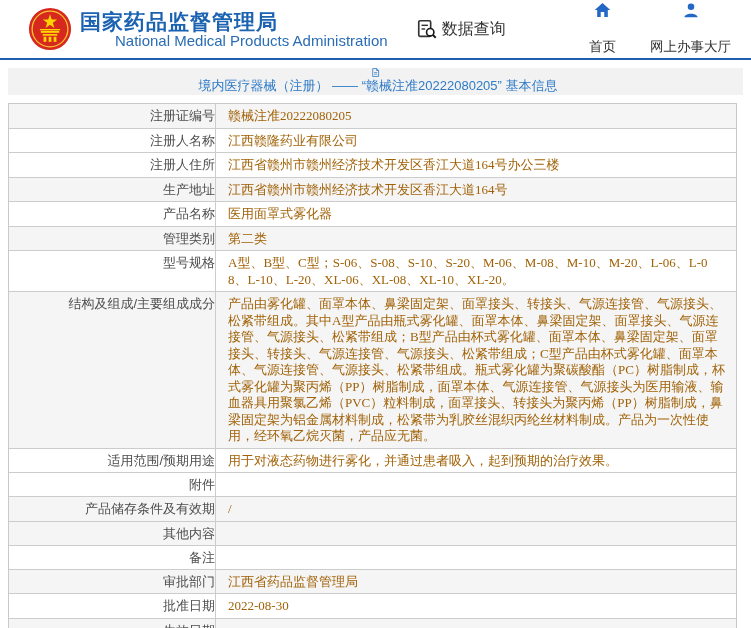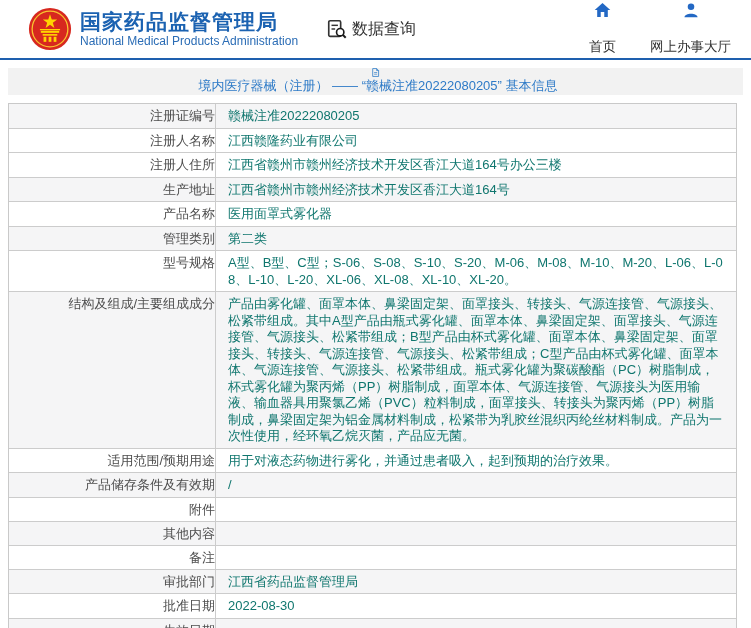--- a/index.html
+++ b/index.html
@@ -20,21 +20,21 @@
     position: relative;
   }
   .logo-group { display: flex; align-items: center; cursor: pointer; }
   .emblem { width: 44px; height: 44px; flex: 0 0 auto; }
   .logo-text { margin-left: 8px; }
   .logo-title {
     color: #1b62b1; font-size: 21px; font-weight: bold;
     letter-spacing: 1px; line-height: 24px;
   }
   .logo-sub {
-    color: #2a6cb5; font-size: 12px; line-height: 14px;
+    color: #2a6cb5; font-size: 15px; line-height: 14px; margin-left: 35px;
   }
   .data-query {
     display: flex; align-items: center;
     margin-left: 28px; cursor: pointer;
   }
   .data-query .dq-label {
     font-size: 16px; color: #333333; margin-left: 4px;
   }
   .header-nav {
     margin-left: auto;
@@ -78,23 +78,24 @@
     padding: 3px 0 3px 4px;
     font-size: 13px; color: #4d4d4d;
     border-right: 1px solid #cccccc;
     display: flex; justify-content: flex-end; align-items: flex-start;
     line-height: 16px;
     padding-top: 4px;
   }
   .cell-value {
     flex: 1;
     padding: 4px 10px 3px 12px;
-    font-size: 13px; color: #0f766e;
+    font-size: 13px; color: #a16207;
     line-height: 16.5px;
     word-break: break-all;
+    font-family: Liberation Serif, serif;
   }
 </style>
 </head>
 <body>
 
 <div class="header">
   <div class="logo-group">
     <svg class="emblem" viewBox="0 0 48 48">
       <circle cx="24" cy="24" r="23" fill="#d7281f"></circle>
       <circle cx="24" cy="24" r="19.5" fill="none" stroke="#f8c430" stroke-width="1.4"></circle>
@@ -198,32 +199,32 @@
         <span>结构及组成/主要组成成分</span>
       </div>
       <div class="cell-value"><span>产品由雾化罐、面罩本体、鼻梁固定架、面罩接头、转接头、气源连接管、气源接头、松紧带组成。其中A型产品由瓶式雾化罐、面罩本体、鼻梁固定架、面罩接头、气源连接管、气源接头、松紧带组成；B型产品由杯式雾化罐、面罩本体、鼻梁固定架、面罩接头、转接头、气源连接管、气源接头、松紧带组成；C型产品由杯式雾化罐、面罩本体、气源连接管、气源接头、松紧带组成。瓶式雾化罐为聚碳酸酯（PC）树脂制成，杯式雾化罐为聚丙烯（PP）树脂制成，面罩本体、气源连接管、气源接头为医用输液、输血器具用聚氯乙烯（PVC）粒料制成，面罩接头、转接头为聚丙烯（PP）树脂制成，鼻梁固定架为铝金属材料制成，松紧带为乳胶丝混织丙纶丝材料制成。产品为一次性使用，经环氧乙烷灭菌，产品应无菌。</span></div>
     </div>
     <div class="info-row">
       <div class="cell-label">
         <span>适用范围/预期用途</span>
       </div>
       <div class="cell-value"><span>用于对液态药物进行雾化，并通过患者吸入，起到预期的治疗效果。</span></div>
     </div>
+    <div class="info-row">
+      <div class="cell-label">
+        <span>附件</span>
+      </div>
+      <div class="cell-value"><span></span></div>
+    </div>
     <div class="info-row shaded">
       <div class="cell-label">
         <span>产品储存条件及有效期</span>
       </div>
       <div class="cell-value"><span>/</span></div>
     </div>
-    <div class="info-row">
-      <div class="cell-label">
-        <span>附件</span>
-      </div>
-      <div class="cell-value"><span></span></div>
-    </div>
     <div class="info-row shaded">
       <div class="cell-label">
         <span>其他内容</span>
       </div>
       <div class="cell-value"><span></span></div>
     </div>
     <div class="info-row">
       <div class="cell-label">
         <span>备注</span>
       </div>

